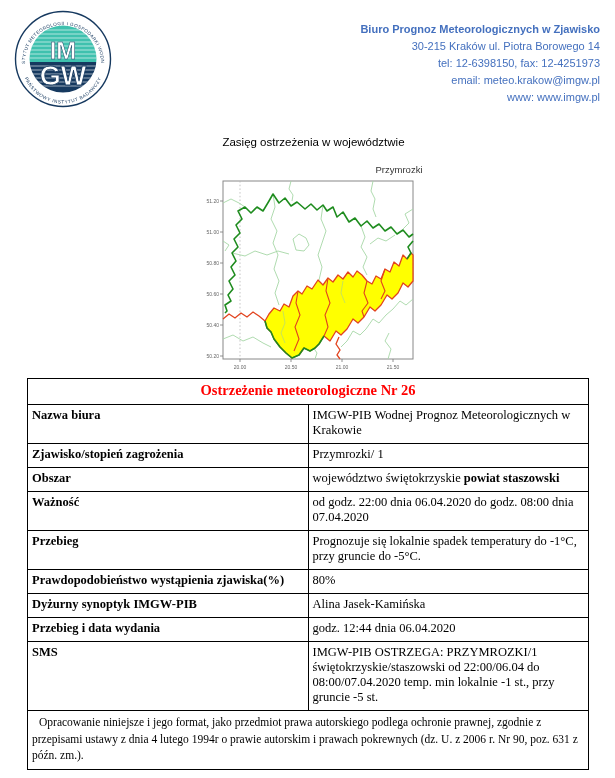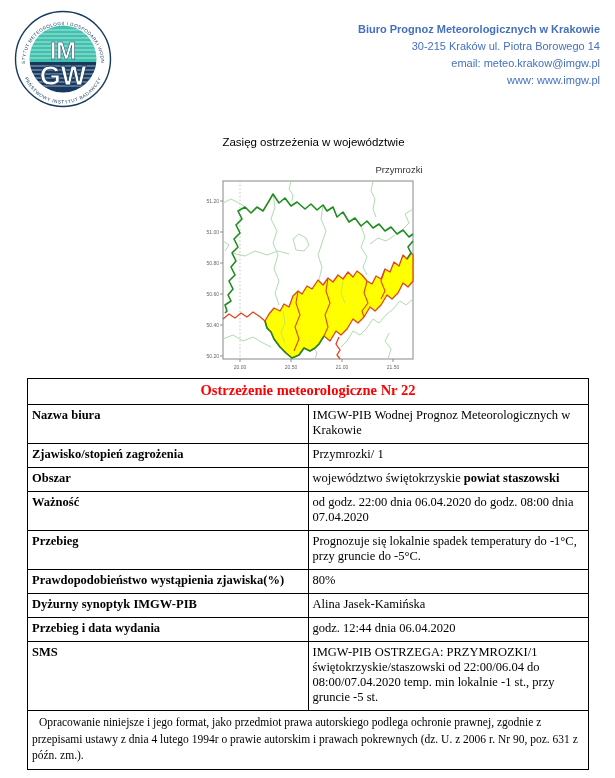--- a/index.html
+++ b/index.html
@@ -81,22 +81,23 @@
   <text x="49" y="75" text-anchor="middle" font-family="Liberation Sans, sans-serif" font-size="27" font-weight="bold" fill="#ffffff" stroke="#16395f" stroke-width="0.8">GW</text>
   <text font-size="4.6" fill="#16395f" font-family="Liberation Sans, sans-serif" letter-spacing="0.4">
     <textPath href="#arcTop" startOffset="50%" text-anchor="middle">INSTYTUT METEOROLOGII I GOSPODARKI WODNEJ</textPath>
   </text>
   <text font-size="4.6" fill="#16395f" font-family="Liberation Sans, sans-serif" letter-spacing="0.6">
     <textPath href="#arcBot" startOffset="50%" text-anchor="middle">PAŃSTWOWY INSTYTUT BADAWCZY</textPath>
   </text>
 </svg>
 
 <div class="hdr">
-  <div class="b">Biuro Prognoz Meteorologicznych w Krakowie</div>
+  <div class="b">Biuro Prognoz Meteorologicznych w Zjawisko</div>
   <div>30-215 Kraków ul. Piotra Borowego 14</div>
+  <div>tel: 12-6398150, fax: 12-4251973</div>
   <div>email: meteo.krakow@imgw.pl</div>
   <div>www: www.imgw.pl</div>
 </div>
 
 <div class="map-section">
   <div class="sec-title">Zasięg ostrzeżenia w województwie</div>
   <div class="map-col">
     <div class="map-title">Przymrozki</div>
     <svg class="map-svg" width="230" height="196" viewBox="0 0 230 196">
       <g transform="translate(30,3)">
@@ -177,21 +178,21 @@
         </g>
       </g>
     </svg>
   </div>
 </div>
 
 <div class="tbl-wrap">
   <table class="warn">
     <tbody>
       <tr>
-        <td class="ttl" colspan="2">Ostrzeżenie meteorologiczne Nr 22</td>
+        <td class="ttl" colspan="2">Ostrzeżenie meteorologiczne Nr 26</td>
       </tr>
       <tr>
         <td class="lbl">Nazwa biura</td>
         <td>IMGW-PIB Wodnej Prognoz Meteorologicznych w Krakowie</td>
       </tr>
       <tr>
         <td class="lbl">Zjawisko/stopień zagrożenia</td>
         <td>Przymrozki/ 1</td>
       </tr>
       <tr>

